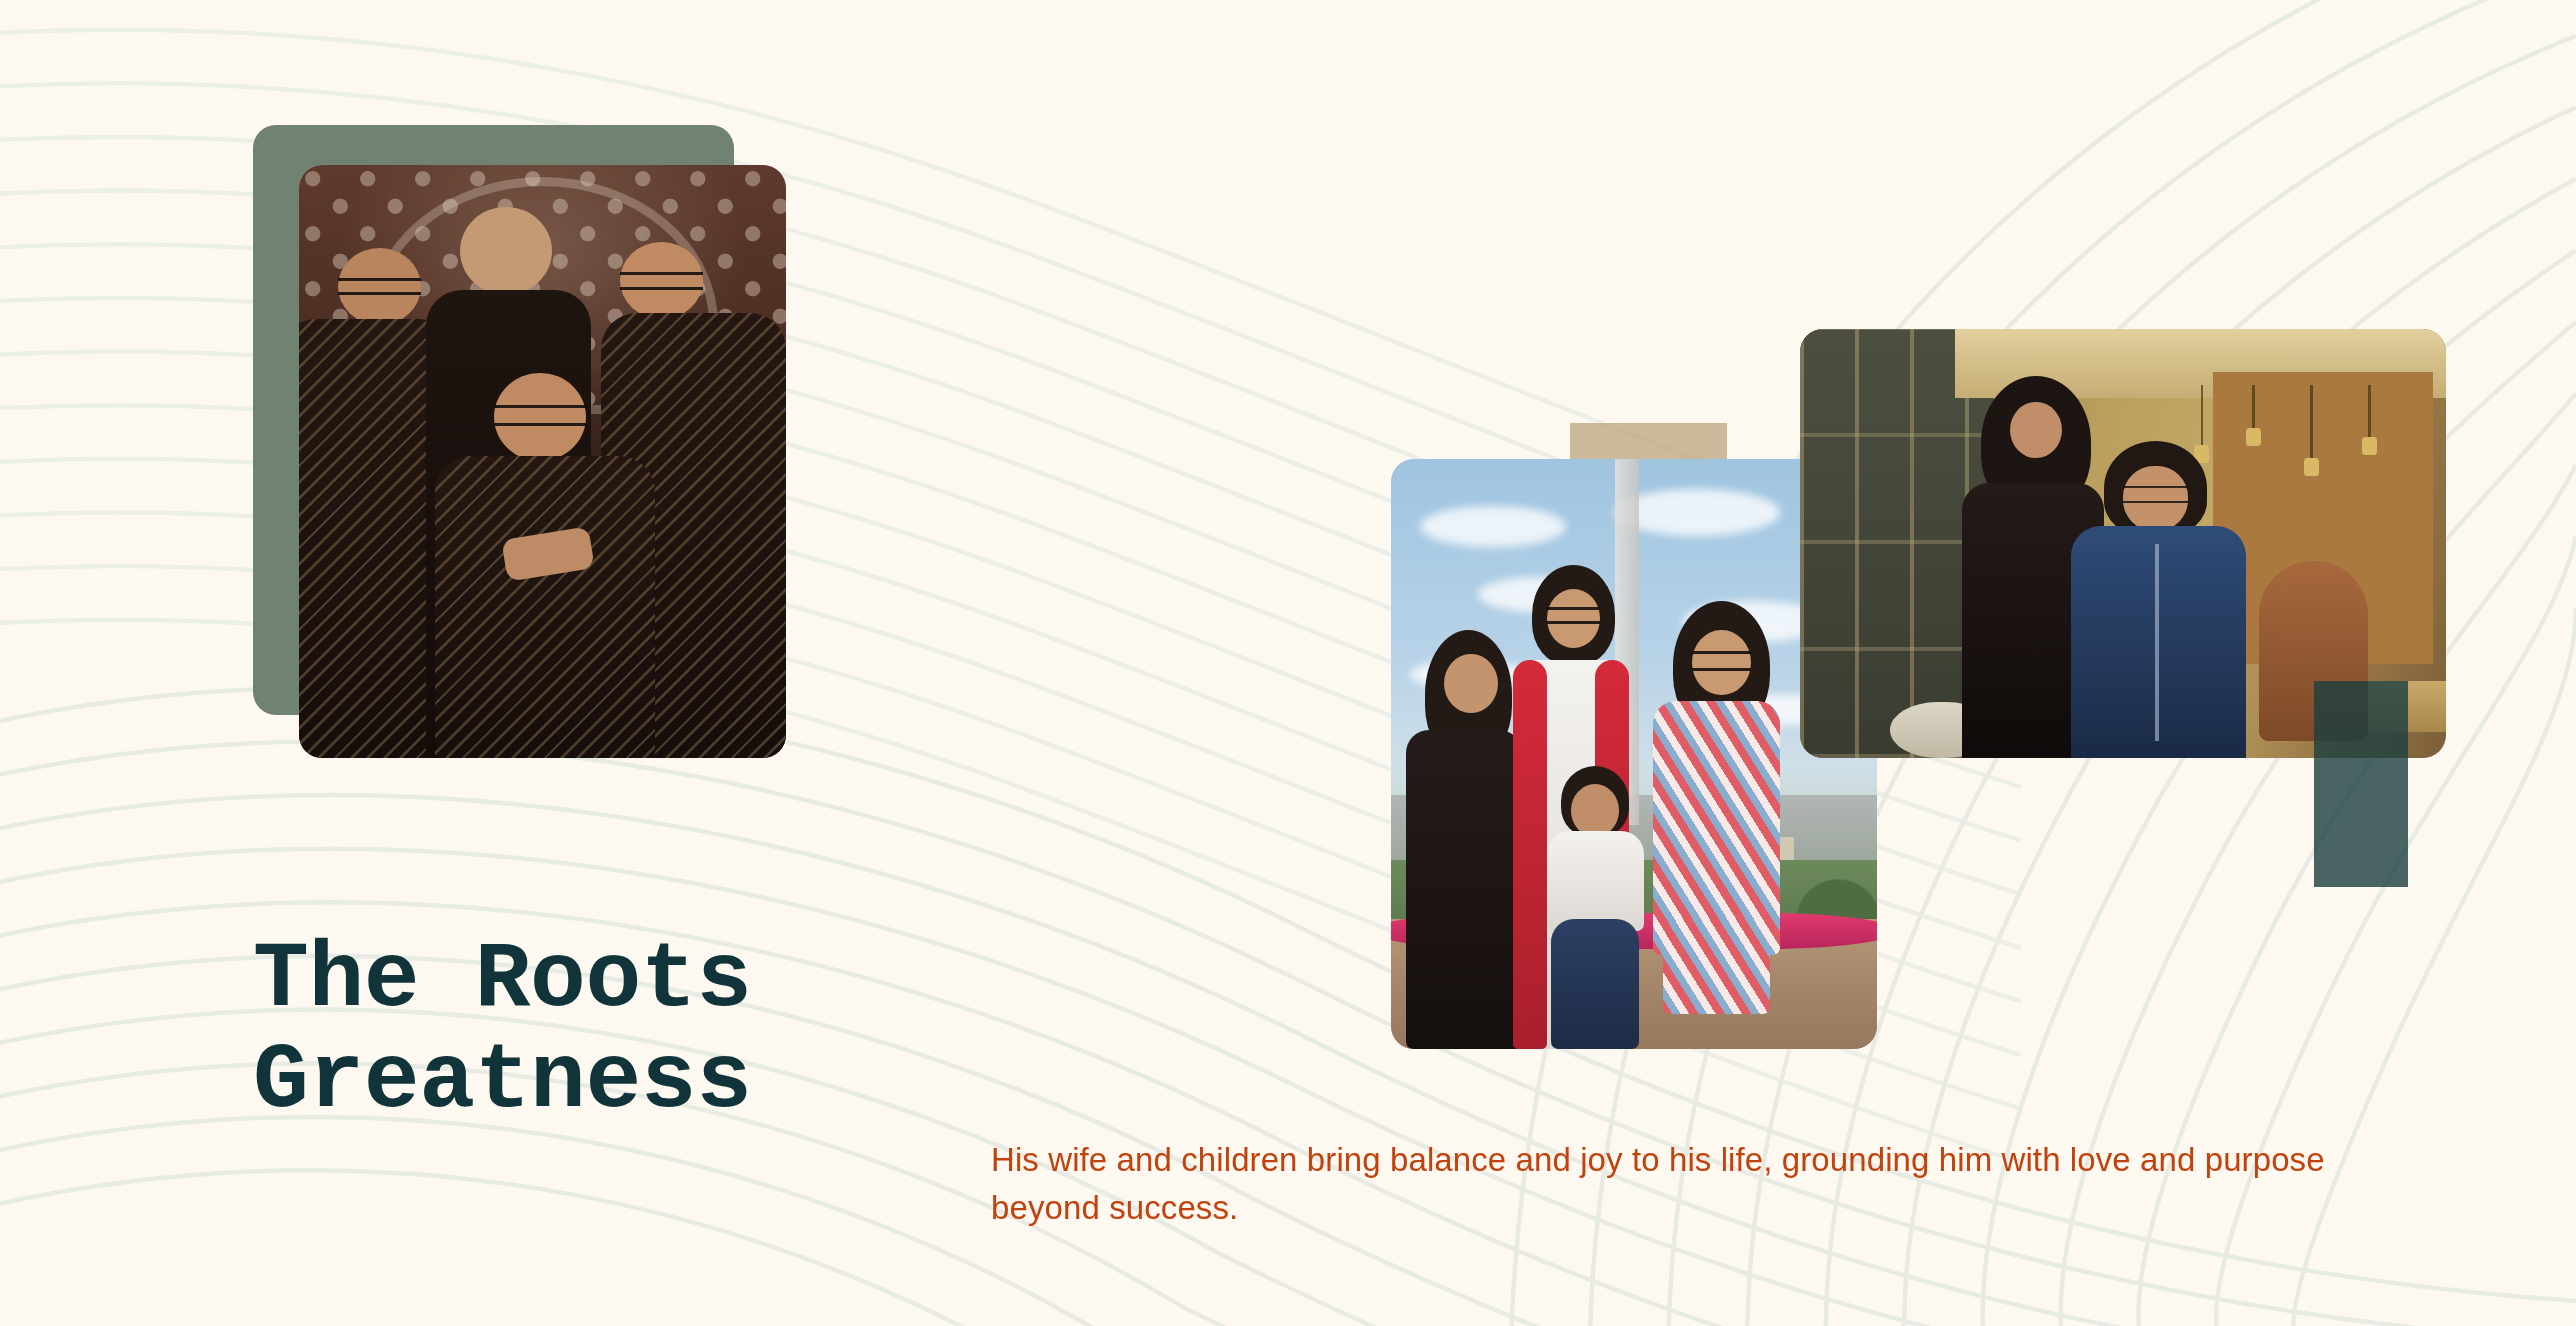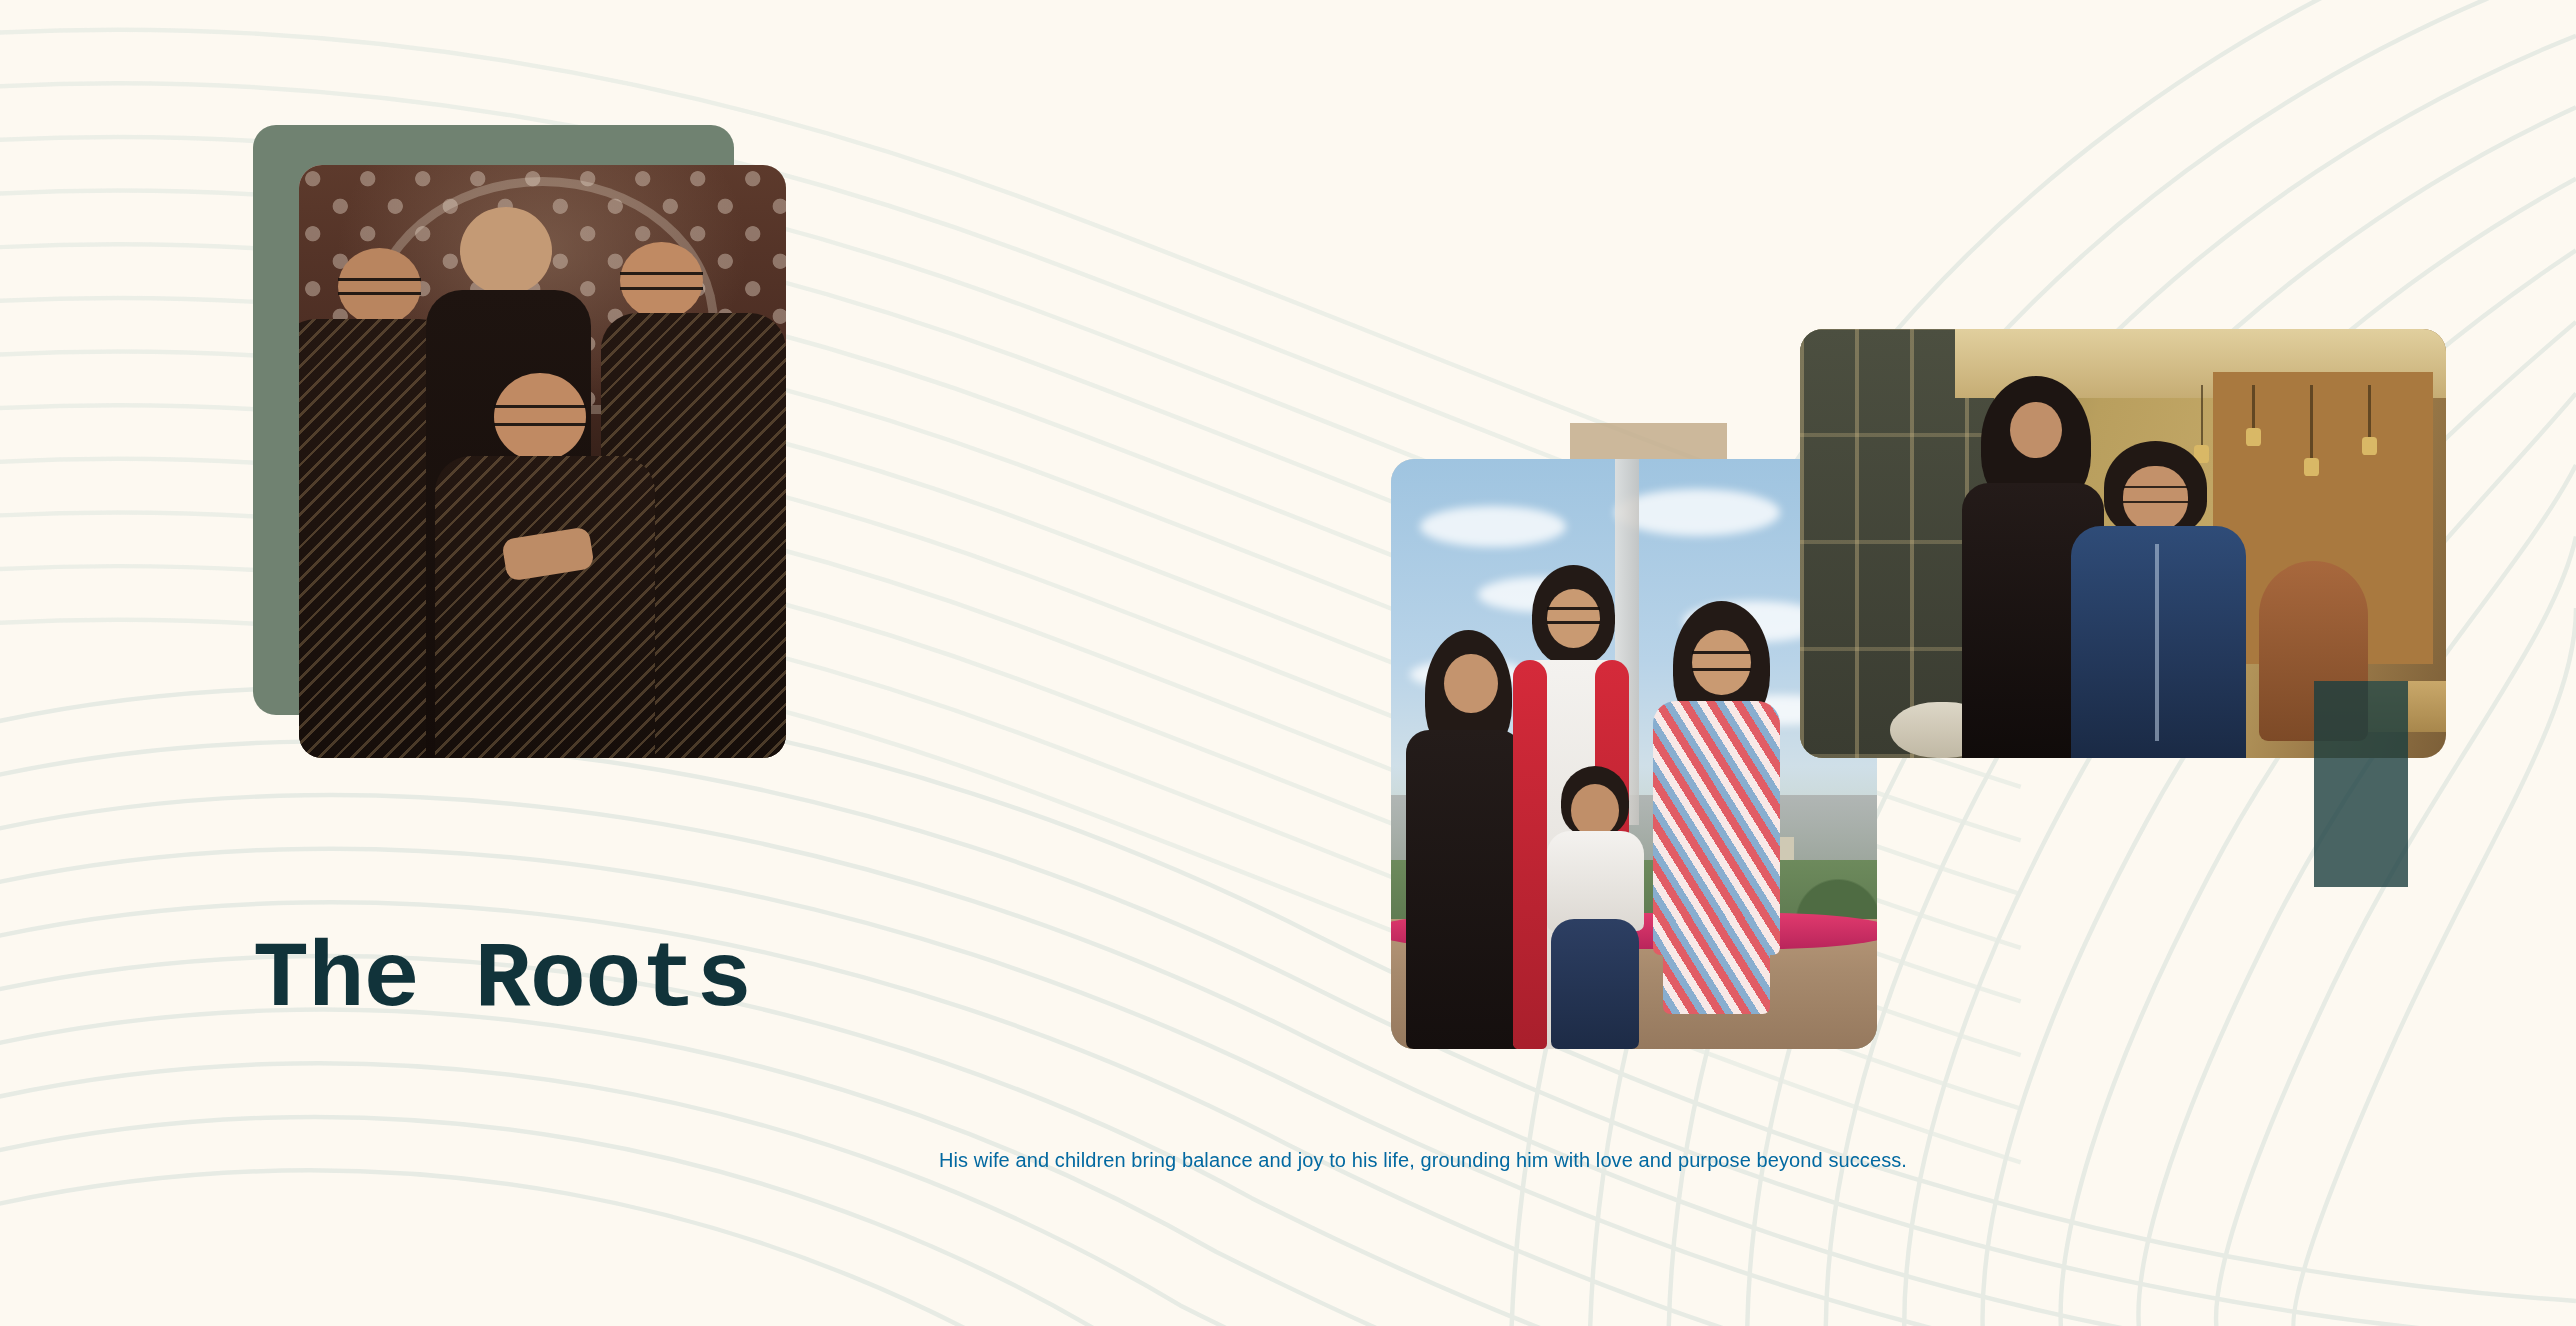--- a/index.html
+++ b/index.html
@@ -100,26 +100,26 @@
     top: 172px;
     width: 697px;
     font-size: 31px;
     line-height: 48px;
     color: #6e8070;
     letter-spacing: 0.1px;
   }
 
   .paragraph-bottom {
     position: absolute;
-    left: 939px;
+    left: 991px;
     top: 1136px;
     width: 1359px;
-    font-size: 20px;
+    font-size: 33px;
     line-height: 48px;
-    color: #0369a1;
+    color: #c2410c;
     letter-spacing: 0.1px;
   }
 
   .headline {
     position: absolute;
     left: 253px;
     top: 930px;
     width: 680px;
     font-family: "Liberation Serif", serif;
     font-weight: 700;
@@ -451,18 +451,19 @@
     <div class="p3-specs"></div>
     <div class="p3-man-body"></div>
     <div class="p3-man-zip"></div>
   </div>
 
   <div class="block-teal"></div>
 
 
   <h2 class="headline">
     <span class="hl-line">The Roots</span>
+    <span class="hl-line">Greatness</span>
   </h2>
 
   <p class="paragraph-bottom">His wife and children bring balance and joy to his life, grounding him with love and purpose beyond success.</p>
 
 </div>
 
 
 </body></html>

